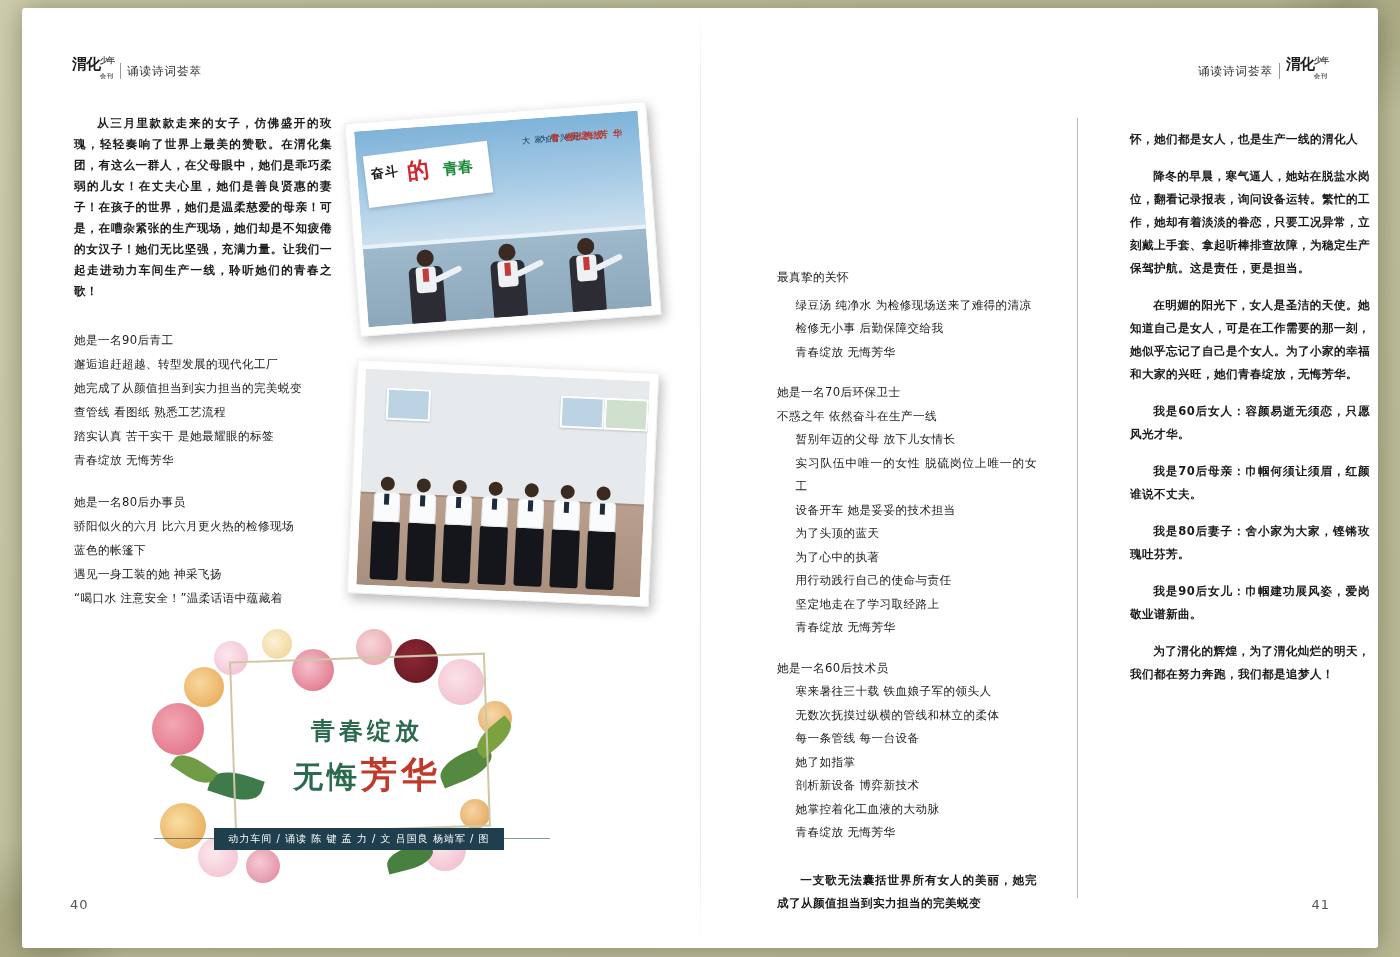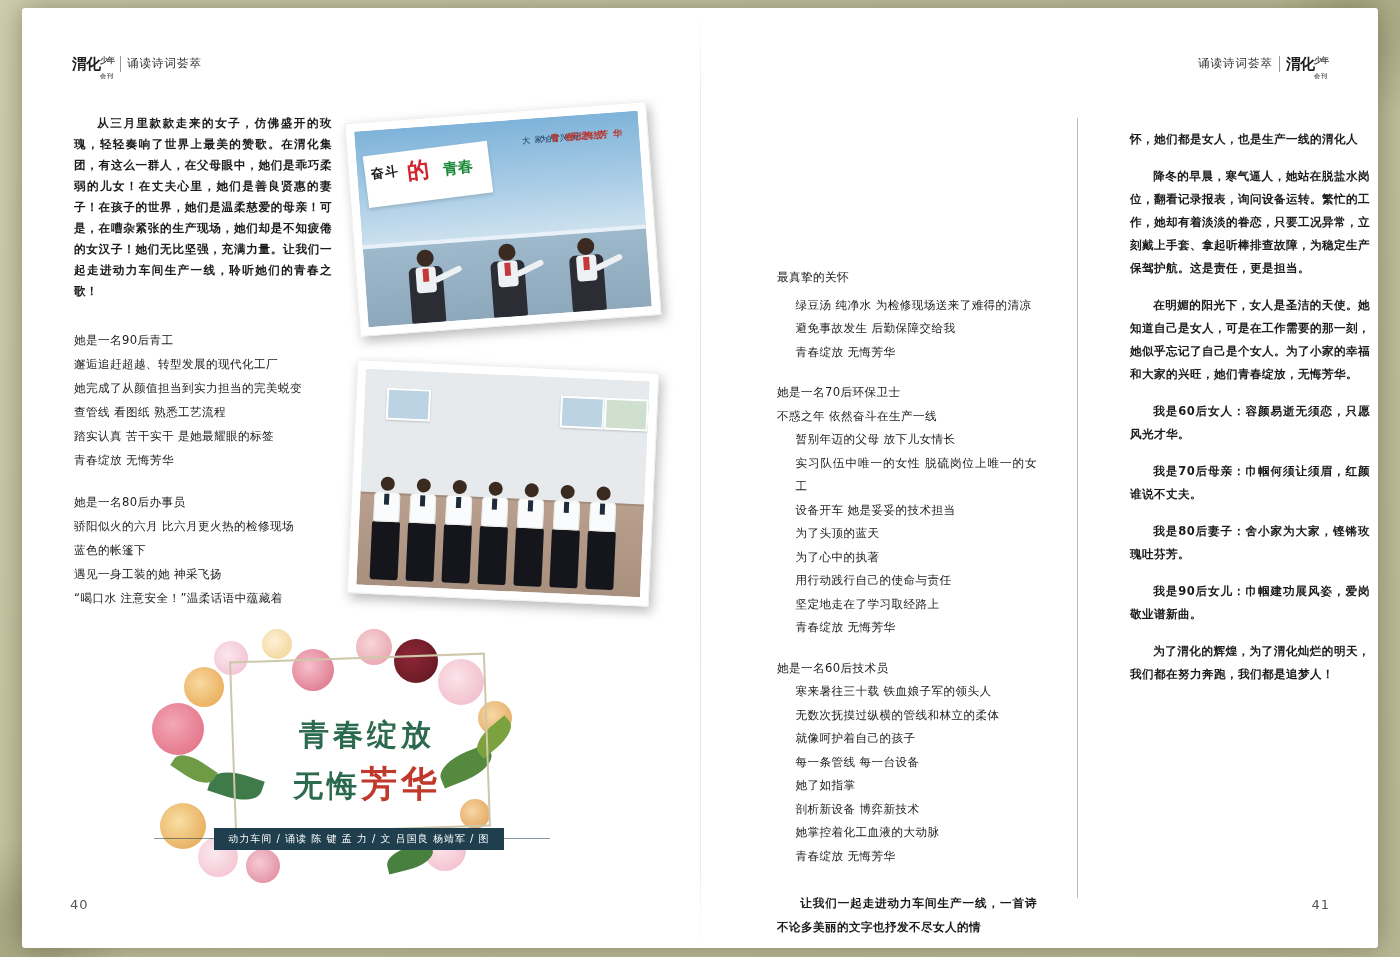--- a/index.html
+++ b/index.html
@@ -27,21 +27,21 @@
   }
   .spread::after{
     content:"";position:absolute;left:678px;top:0;width:1px;height:100%;
     background:linear-gradient(to bottom,rgba(0,0,0,0) 0%,rgba(0,0,0,.08) 10%,rgba(0,0,0,.12) 50%,rgba(0,0,0,.08) 90%,rgba(0,0,0,0) 100%);
   }
   .page{position:absolute;top:0;height:940px;}
   .page-left{left:0;width:678px;}
   .page-right{left:678px;width:678px;}
 
   
-  .runhead{position:absolute;top:48px;display:flex;align-items:flex-start;gap:6px;}
+  .runhead{position:absolute;top:48px;display:flex;align-items:flex-end;gap:6px;}
   .runhead-left{left:50px;}
   .runhead-right{right:50px;flex-direction:row;}
   .logo{
     position:relative;display:inline-block;
     font-family:"DejaVu Serif","Liberation Serif",serif;
     font-weight:bold;font-size:15px;color:#1d1d1d;letter-spacing:-1px;
     line-height:1;
   }
   .logo .sup{font-size:8px;vertical-align:super;color:#444;}
   .logo .sub{display:block;font-size:6px;letter-spacing:1px;color:#555;text-align:right;margin-top:1px;}
@@ -135,21 +135,21 @@
   
   .titleart{position:absolute;left:120px;top:615px;width:420px;height:270px;}
   .ta-frame{
     position:absolute;left:90px;top:34px;width:252px;height:170px;
     border:2px solid #cfc7a9;transform:rotate(-2deg);
   }
   .ta-title{
     position:absolute;left:110px;top:92px;width:230px;text-align:center;
     font-family:"DejaVu Serif","Liberation Serif",serif;
   }
-  .ta-l1{font-size:30px;color:#2b6a4f;font-weight:bold;letter-spacing:4px;}
+  .ta-l1{font-size:24px;color:#2b6a4f;font-weight:bold;letter-spacing:4px;}
   .ta-l2{font-size:30px;color:#2b6a4f;font-weight:bold;letter-spacing:4px;margin-top:4px;}
   .ta-l2 .accent{color:#c0392b;font-size:36px;}
   .ta-credit{
     position:absolute;left:72px;top:205px;width:290px;height:22px;
     background:#1f3f4f;color:#fff;font-size:10px;letter-spacing:1px;
     display:flex;align-items:center;justify-content:center;
   }
   .ta-credit-line{position:absolute;top:215px;height:1px;background:#1f3f4f;opacity:.55;}
   .ta-cl-left{left:12px;width:62px;}
   .ta-cl-right{right:12px;width:62px;}
@@ -348,47 +348,46 @@
       </div>
       <div class="folio folio-right">41</div>
     </div>
 
     <div class="vrule"></div>
 
     <div class="col midcol">
       <div class="h">最真挚的关怀</div>
       <div class="stanza">
         <div class="in1">绿豆汤 纯净水 为检修现场送来了难得的清凉</div>
-        <div class="in1">避免事故发生 后勤保障交给我</div>
+        <div class="in1">检修无小事 后勤保障交给我</div>
         <div class="in1">青春绽放  无悔芳华</div>
       </div>
       <div class="stanza">
         <div>她是一名70后环保卫士</div>
         <div>不惑之年 依然奋斗在生产一线</div>
         <div class="in1">暂别年迈的父母 放下儿女情长</div>
         <div class="in1">实习队伍中唯一的女性  脱硫岗位上唯一的女工</div>
         <div class="in1">设备开车  她是妥妥的技术担当</div>
         <div class="in1">为了头顶的蓝天</div>
         <div class="in1">为了心中的执著</div>
         <div class="in1">用行动践行自己的使命与责任</div>
         <div class="in1">坚定地走在了学习取经路上</div>
         <div class="in1">青春绽放  无悔芳华</div>
       </div>
       <div class="stanza">
         <div>她是一名60后技术员</div>
         <div class="in1">寒来暑往三十载  铁血娘子军的领头人</div>
         <div class="in1">无数次抚摸过纵横的管线和林立的柔体</div>
-        <div class="in1">就像呵护着自己的孩子</div>
         <div class="in1">每一条管线  每一台设备</div>
         <div class="in1">她了如指掌</div>
         <div class="in1">剖析新设备  博弈新技术</div>
         <div class="in1">她掌控着化工血液的大动脉</div>
         <div class="in1">青春绽放  无悔芳华</div>
       </div>
-      <p class="indent" style="margin-top:24px">让我们一起走进动力车间生产一线，一首诗不论多美丽的文字也抒发不尽女人的情</p>
+      <p class="indent" style="margin-top:24px">一支歌无法囊括世界所有女人的美丽，她完成了从颜值担当到实力担当的完美蜕变</p>
     </div>
 
     <div class="col rightcol">
       <p>怀，她们都是女人，也是生产一线的渭化人</p>
       <p class="indent">降冬的早晨，寒气逼人，她站在脱盐水岗位，翻看记录报表，询问设备运转。繁忙的工作，她却有着淡淡的眷恋，只要工况异常，立刻戴上手套、拿起听棒排查故障，为稳定生产保驾护航。这是责任，更是担当。</p>
       <p class="indent">在明媚的阳光下，女人是圣洁的天使。她知道自己是女人，可是在工作需要的那一刻，她似乎忘记了自己是个女人。为了小家的幸福和大家的兴旺，她们青春绽放，无悔芳华。</p>
       <p class="indent">我是60后女人：容颜易逝无须恋，只愿风光才华。</p>
       <p class="indent">我是70后母亲：巾帼何须让须眉，红颜谁说不丈夫。</p>
       <p class="indent">我是80后妻子：舍小家为大家，铿锵玫瑰吐芬芳。</p>
       <p class="indent">我是90后女儿：巾帼建功展风姿，爱岗敬业谱新曲。</p>

